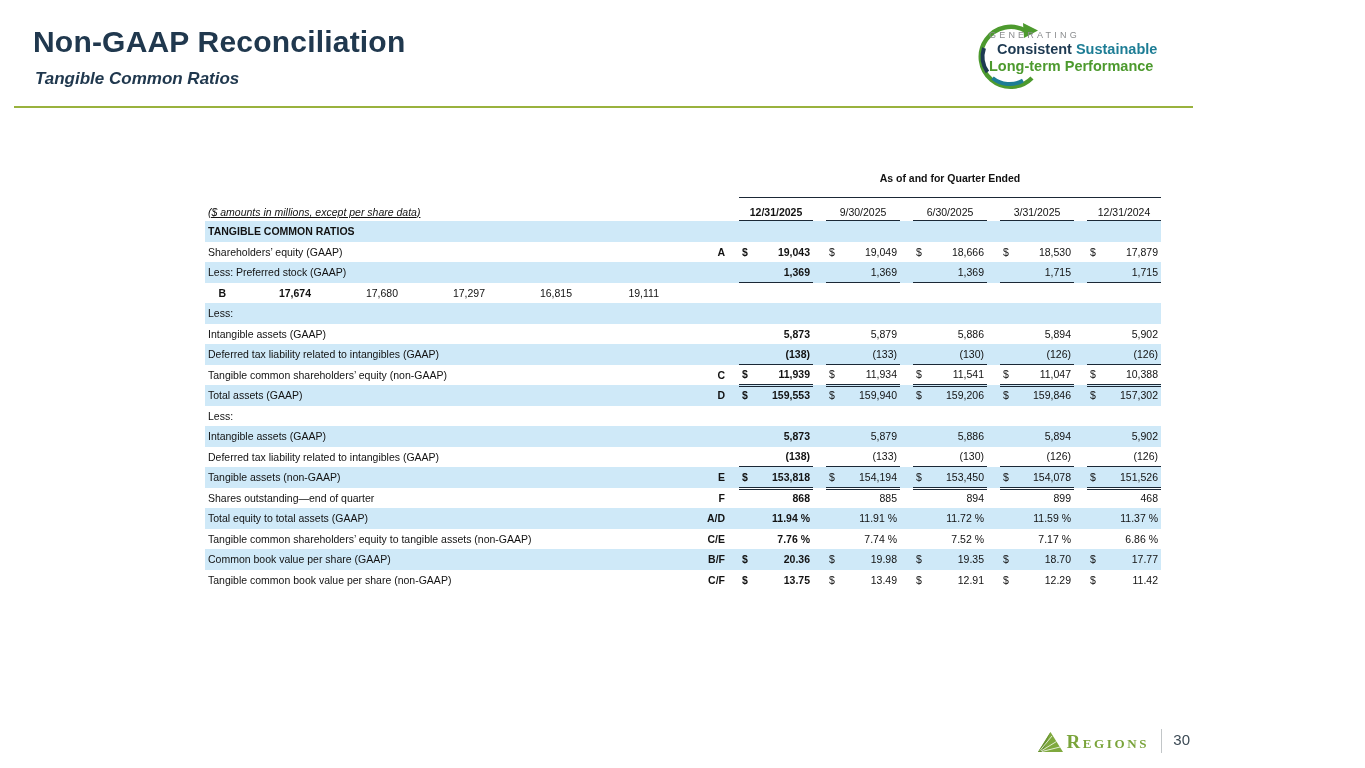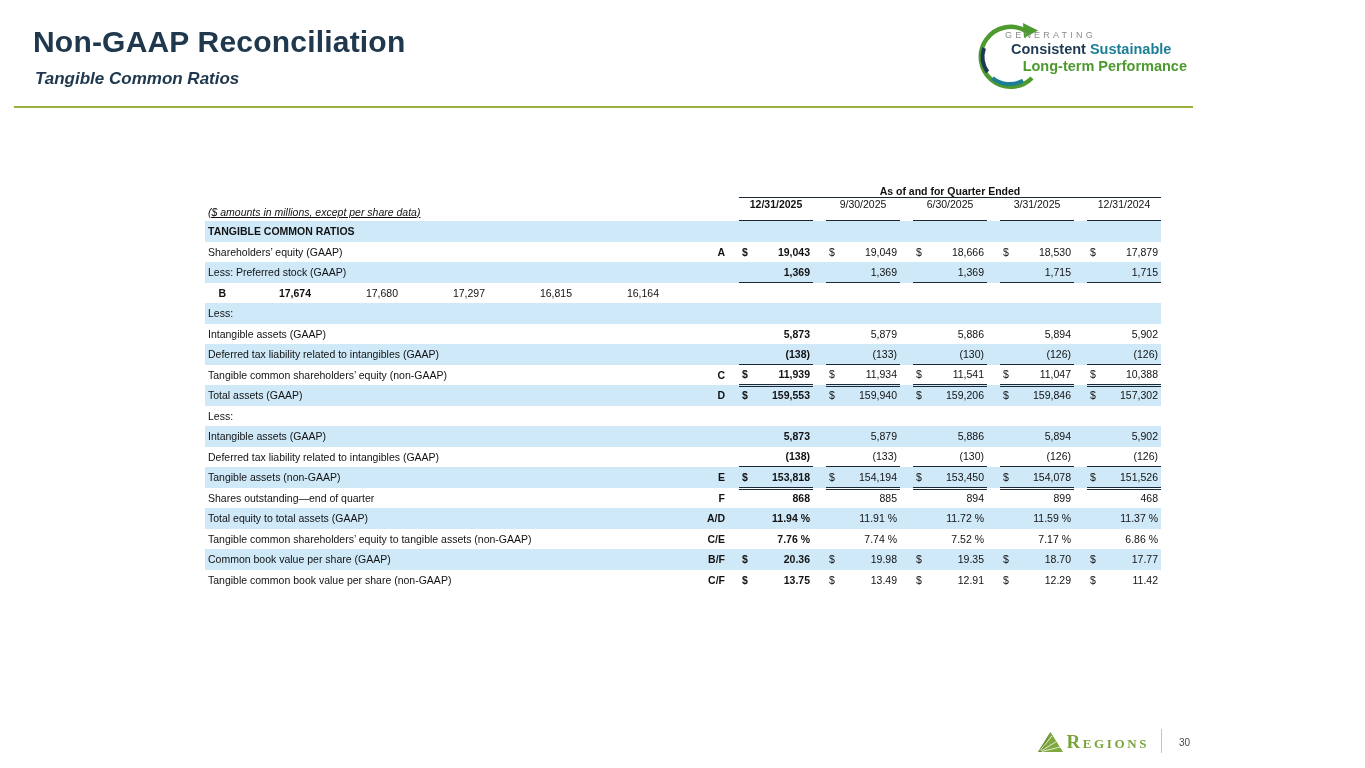--- a/index.html
+++ b/index.html
@@ -9,56 +9,56 @@
 
   
   .title{position:absolute;left:33px;top:25px;font-size:30px;font-weight:600;color:#20384e;letter-spacing:.2px}
   .subtitle{position:absolute;left:35px;top:69px;font-size:17px;font-style:italic;font-weight:600;color:#20384e}
   .rule{position:absolute;left:14px;right:14px;top:106px;height:2px;background:#99b23d}
 
   
   .badge{position:absolute;top:6px;right:16px;width:218px;height:98px}
   .badge svg{position:absolute;left:0;top:4px}
   .badge-text{position:absolute;left:16px;top:24px;width:200px;line-height:1.18}
-  .gen{margin-left:16px;font-size:9px;letter-spacing:3.2px;color:#8a8c8e;font-weight:400}
-  .l2{margin-left:22px;font-size:14.5px;font-weight:700;white-space:nowrap}
+  .gen{font-size:9px;letter-spacing:3.2px;color:#8a8c8e;font-weight:400}
+  .l2{margin-left:8px;font-size:14.5px;font-weight:700;white-space:nowrap}
   .l2 .navy{color:#1e3a52}
   .l2 .teal{color:#1d7d95}
-  .l3{font-size:14.5px;font-weight:700;color:#4d9a2e;text-align:right;padding-right:2px;white-space:nowrap}
+  .l3{font-size:14.5px;font-weight:700;color:#4d9a2e;padding-right:2px;white-space:nowrap}
 
   
   .table{position:absolute;left:205px;top:183px;width:956px;font-size:10.5px}
   .flexrow{display:flex}
   .lab{flex:1;padding-left:3px}
   .ref{width:22px;text-align:right;font-weight:700;padding-right:1px}
   .val{width:74px;margin-left:13px;display:flex;justify-content:space-between;align-items:center;padding:0 3px;height:100%}
   .val .num{margin-left:auto;white-space:nowrap}
   .val.first .num,.val.first .cur{font-weight:700}
 
   .span-row{display:flex;height:15px;align-items:flex-end}
-  .span-block{width:422px;margin-left:13px;text-align:center;font-weight:700;border-bottom:1.6px solid #1b2836;padding-bottom:0}
+  .span-block{width:422px;margin-left:13px;text-align:center;font-weight:700;border-bottom:1.6px solid #1b2836;padding-bottom:13px}
   .dates-row{display:flex;height:23px}
   .caption{flex:1;display:flex;align-items:flex-end;padding:0 0 3px 3px}
   .caption span{font-style:italic;text-decoration:underline}
-  .date{width:74px;margin-left:13px;display:flex;align-items:flex-end;justify-content:center;border-bottom:1.8px solid #1b2836;padding-bottom:10px}
+  .date{width:74px;margin-left:13px;display:flex;align-items:flex-end;justify-content:center;border-bottom:1.8px solid #1b2836;padding-bottom:2px}
   .date.first{font-weight:700}
   .refspacer{width:22px}
 
   .trow{display:flex;height:20.5px;align-items:center}
   .trow.shade{background:#cfe9f8}
   .section .lab{font-weight:700}
   .u-single{border-bottom:1.8px solid #1b2836}
   .u-double{position:relative;border-bottom:1.6px solid #1b2836}
   .u-double::after{content:"";position:absolute;left:0;right:0;bottom:-3.4px;border-bottom:1.6px solid #1b2836}
 
   
   .brandbox{position:absolute;right:58px;bottom:15px;display:flex;align-items:center;gap:3px}
   .wordmark{font-family:"Liberation Serif",serif;font-variant:small-caps;font-weight:600;font-size:19px;letter-spacing:2.6px;color:#7aa43b}
   .sep{position:absolute;right:45px;bottom:15px;width:1px;height:24px;background:#c2c6c8}
-  .pageno{position:absolute;right:17px;bottom:20px;font-size:10px;color:#3c4a55}
+  .pageno{position:absolute;right:17px;bottom:20px;font-size:15px;color:#3c4a55}
 </style>
 </head>
 <body>
 
 <div class="slide">
 
   <div class="title">Non-GAAP Reconciliation</div>
   <div class="subtitle">Tangible Common Ratios</div>
   <div class="rule"></div>
 
@@ -158,21 +158,21 @@
           <div class="val">
             <span class="cur"></span>
             <span class="num">17,297</span>
           </div>
           <div class="val">
             <span class="cur"></span>
             <span class="num">16,815</span>
           </div>
           <div class="val">
             <span class="cur"></span>
-            <span class="num">16,164</span>
+            <span class="num">19,111</span>
           </div>
         </div>
         <div class="trow shade">
           <div class="lab">Less:</div>
           <div class="ref"></div>
           <div class="val first">
             <span class="cur"></span>
             <span class="num"></span>
           </div>
           <div class="val">

